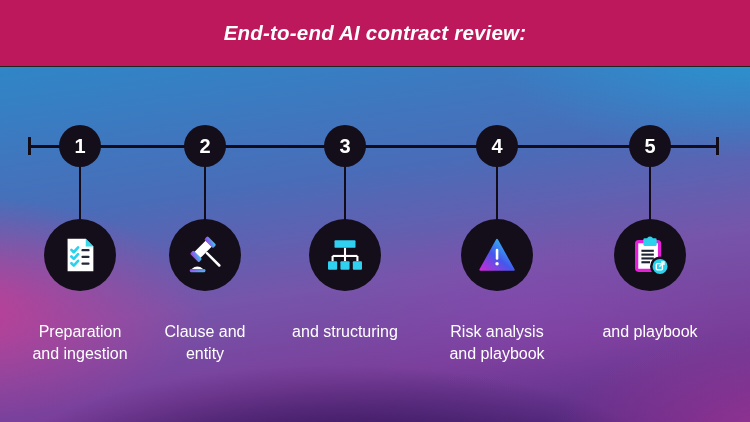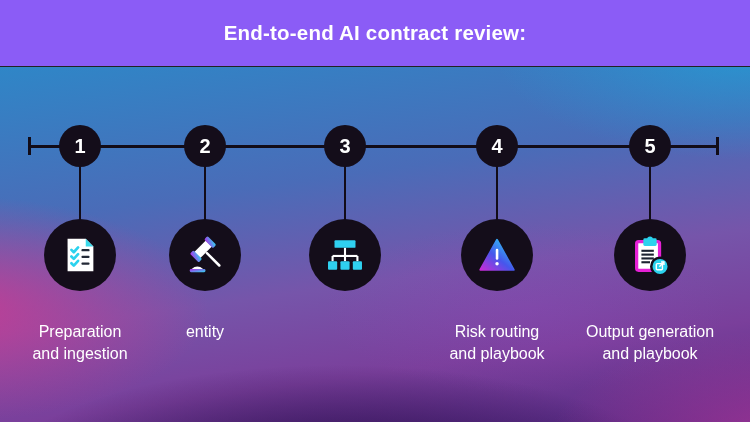--- a/index.html
+++ b/index.html
@@ -4,21 +4,21 @@
 <style>
   html,body{margin:0;padding:0;background:#222;}
   .canvas{
     position:relative;width:750px;height:422px;overflow:hidden;
     font-family:"Liberation Sans","DejaVu Sans",sans-serif;
     -webkit-font-smoothing:antialiased;
   }
   
   .header{
     position:absolute;top:0;left:0;width:750px;height:66px;
-    background:#8b5cf6;display:flex;align-items:center;justify-content:center;
+    background:#be185d;display:flex;align-items:center;justify-content:center;font-style:italic;
   }
   .title{
     color:#ffffff;font-size:20.5px;font-weight:700;letter-spacing:.2px;margin:0;
   }
   
   .stage{
     position:absolute;top:67px;left:0;width:750px;height:355px;
     background:
       radial-gradient(55% 50% at 99% -4%,  rgba(26,168,219,.60), rgba(26,168,219,0) 60%),
       radial-gradient(60% 55% at -7% 68%,  rgba(222,52,141,.78), rgba(222,52,141,0) 58%),
@@ -105,20 +105,21 @@
           </defs>
           <rect x="11.5" y="11.5" width="17" height="9" fill="#ffffff" transform="rotate(-45 20 16)"></rect>
           <rect x="7" y="9.5" width="5" height="13" rx="1.5" fill="url(#gavgrad)" transform="rotate(-45 20 16)"></rect>
           <rect x="28" y="9.5" width="5" height="13" rx="1.5" fill="url(#gavgrad)" transform="rotate(-45 20 16)"></rect>
           <line x1="24" y1="20" x2="37" y2="33" stroke="#ffffff" stroke-width="2.6" stroke-linecap="round"></line>
           <path d="M8 36.6 Q14 31.6 20 36.6 Z" fill="#ffffff"></path>
           <rect x="6" y="36.6" width="16.5" height="3.4" rx="1.4" fill="url(#gavgrad)"></rect>
         </svg>
       </div>
       <div class="label">
+        <span>Clause and</span>
         <span>entity</span>
       </div>
     </div>
 
     <div class="col" style="left:345px">
       <div class="vline"></div>
       <div class="numcircle">
         <span>3</span>
       </div>
       <div class="iconcircle">
@@ -128,20 +129,21 @@
           <line x1="9" y1="23" x2="35" y2="23" stroke="#ffffff" stroke-width="2.2"></line>
           <line x1="9" y1="23" x2="9" y2="28.5" stroke="#ffffff" stroke-width="2.2"></line>
           <line x1="22" y1="23" x2="22" y2="28.5" stroke="#ffffff" stroke-width="2.2"></line>
           <line x1="35" y1="23" x2="35" y2="28.5" stroke="#ffffff" stroke-width="2.2"></line>
           <rect x="4.2" y="28.5" width="9.6" height="9" rx="1" fill="#2fd0f0"></rect>
           <rect x="17.2" y="28.5" width="9.6" height="9" rx="1" fill="#2fd0f0"></rect>
           <rect x="30.2" y="28.5" width="9.6" height="9" rx="1" fill="#2fd0f0"></rect>
         </svg>
       </div>
       <div class="label">
+        <span>and structuring</span>
       </div>
     </div>
 
     <div class="col" style="left:497px">
       <div class="vline"></div>
       <div class="numcircle">
         <span>4</span>
       </div>
       <div class="iconcircle">
         <svg width="42" height="42" viewBox="0 0 44 44">
@@ -151,21 +153,21 @@
               <stop offset="0.5" stop-color="#4656ec"></stop>
               <stop offset="1" stop-color="#2ec6f4"></stop>
             </linearGradient>
           </defs>
           <path d="M22 6 L39.5 37.5 H4.5 Z" fill="url(#warngrad)" stroke="url(#warngrad)" stroke-width="2" stroke-linejoin="round"></path>
           <rect x="20.7" y="15.5" width="2.7" height="11.5" rx="1.3" fill="#ffffff"></rect>
           <circle cx="22.05" cy="31.2" r="1.8" fill="#ffffff"></circle>
         </svg>
       </div>
       <div class="label">
-        <span>Risk routing</span>
+        <span>Risk analysis</span>
         <span>and playbook</span>
       </div>
     </div>
 
     <div class="col" style="left:650px">
       <div class="vline"></div>
       <div class="numcircle">
         <span>5</span>
       </div>
       <div class="iconcircle">
@@ -177,19 +179,18 @@
           <rect x="13" y="20.5" width="13" height="2.2" fill="#1c2230"></rect>
           <rect x="13" y="24.5" width="13" height="2.2" fill="#1c2230"></rect>
           <rect x="13" y="28.5" width="9" height="2.2" fill="#1c2230"></rect>
           <circle cx="32.5" cy="34" r="9.2" fill="#2bd2ee" stroke="#140d1a" stroke-width="2.6"></circle>
           <rect x="28.6" y="31" width="6.4" height="6.4" rx="1" fill="none" stroke="#ffffff" stroke-width="1.5"></rect>
           <line x1="31.8" y1="34.2" x2="36.4" y2="29.6" stroke="#ffffff" stroke-width="1.5"></line>
           <polyline points="33.6,29.4 36.6,29.4 36.6,32.4" fill="none" stroke="#ffffff" stroke-width="1.5"></polyline>
         </svg>
       </div>
       <div class="label">
-        <span>Output generation</span>
         <span>and playbook</span>
       </div>
     </div>
 
   </div>
 </div>
 
 </body></html>

